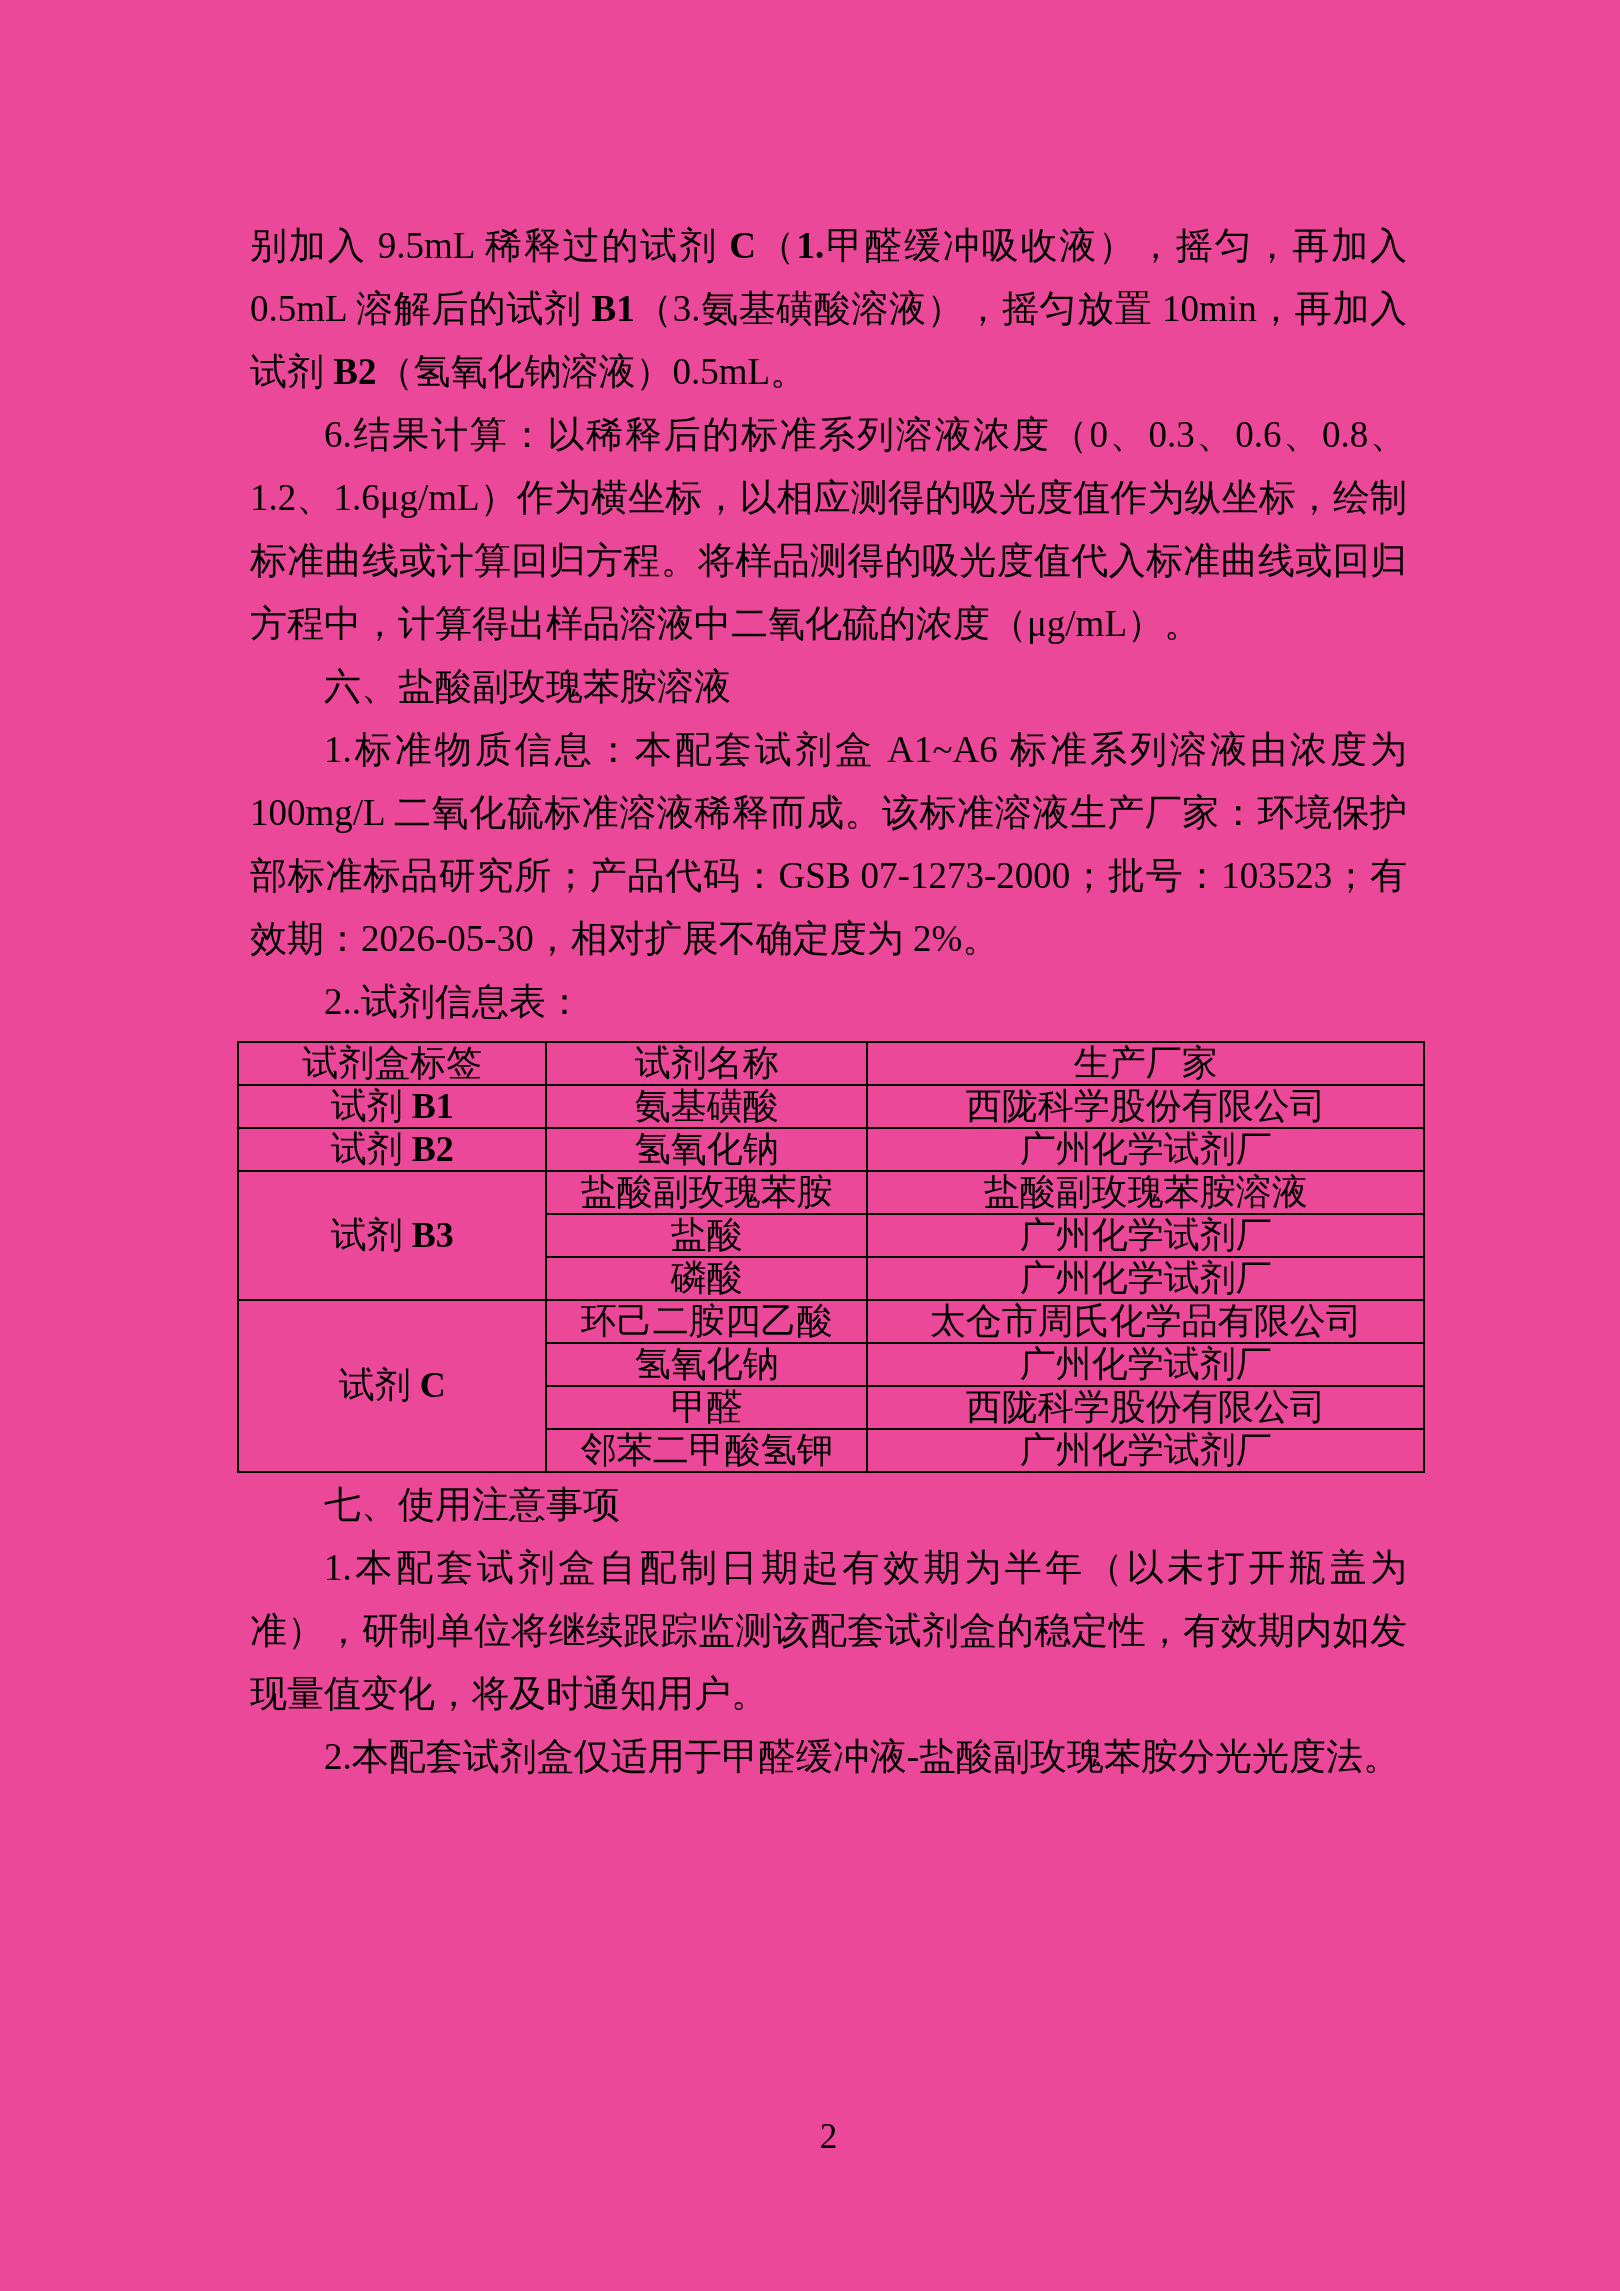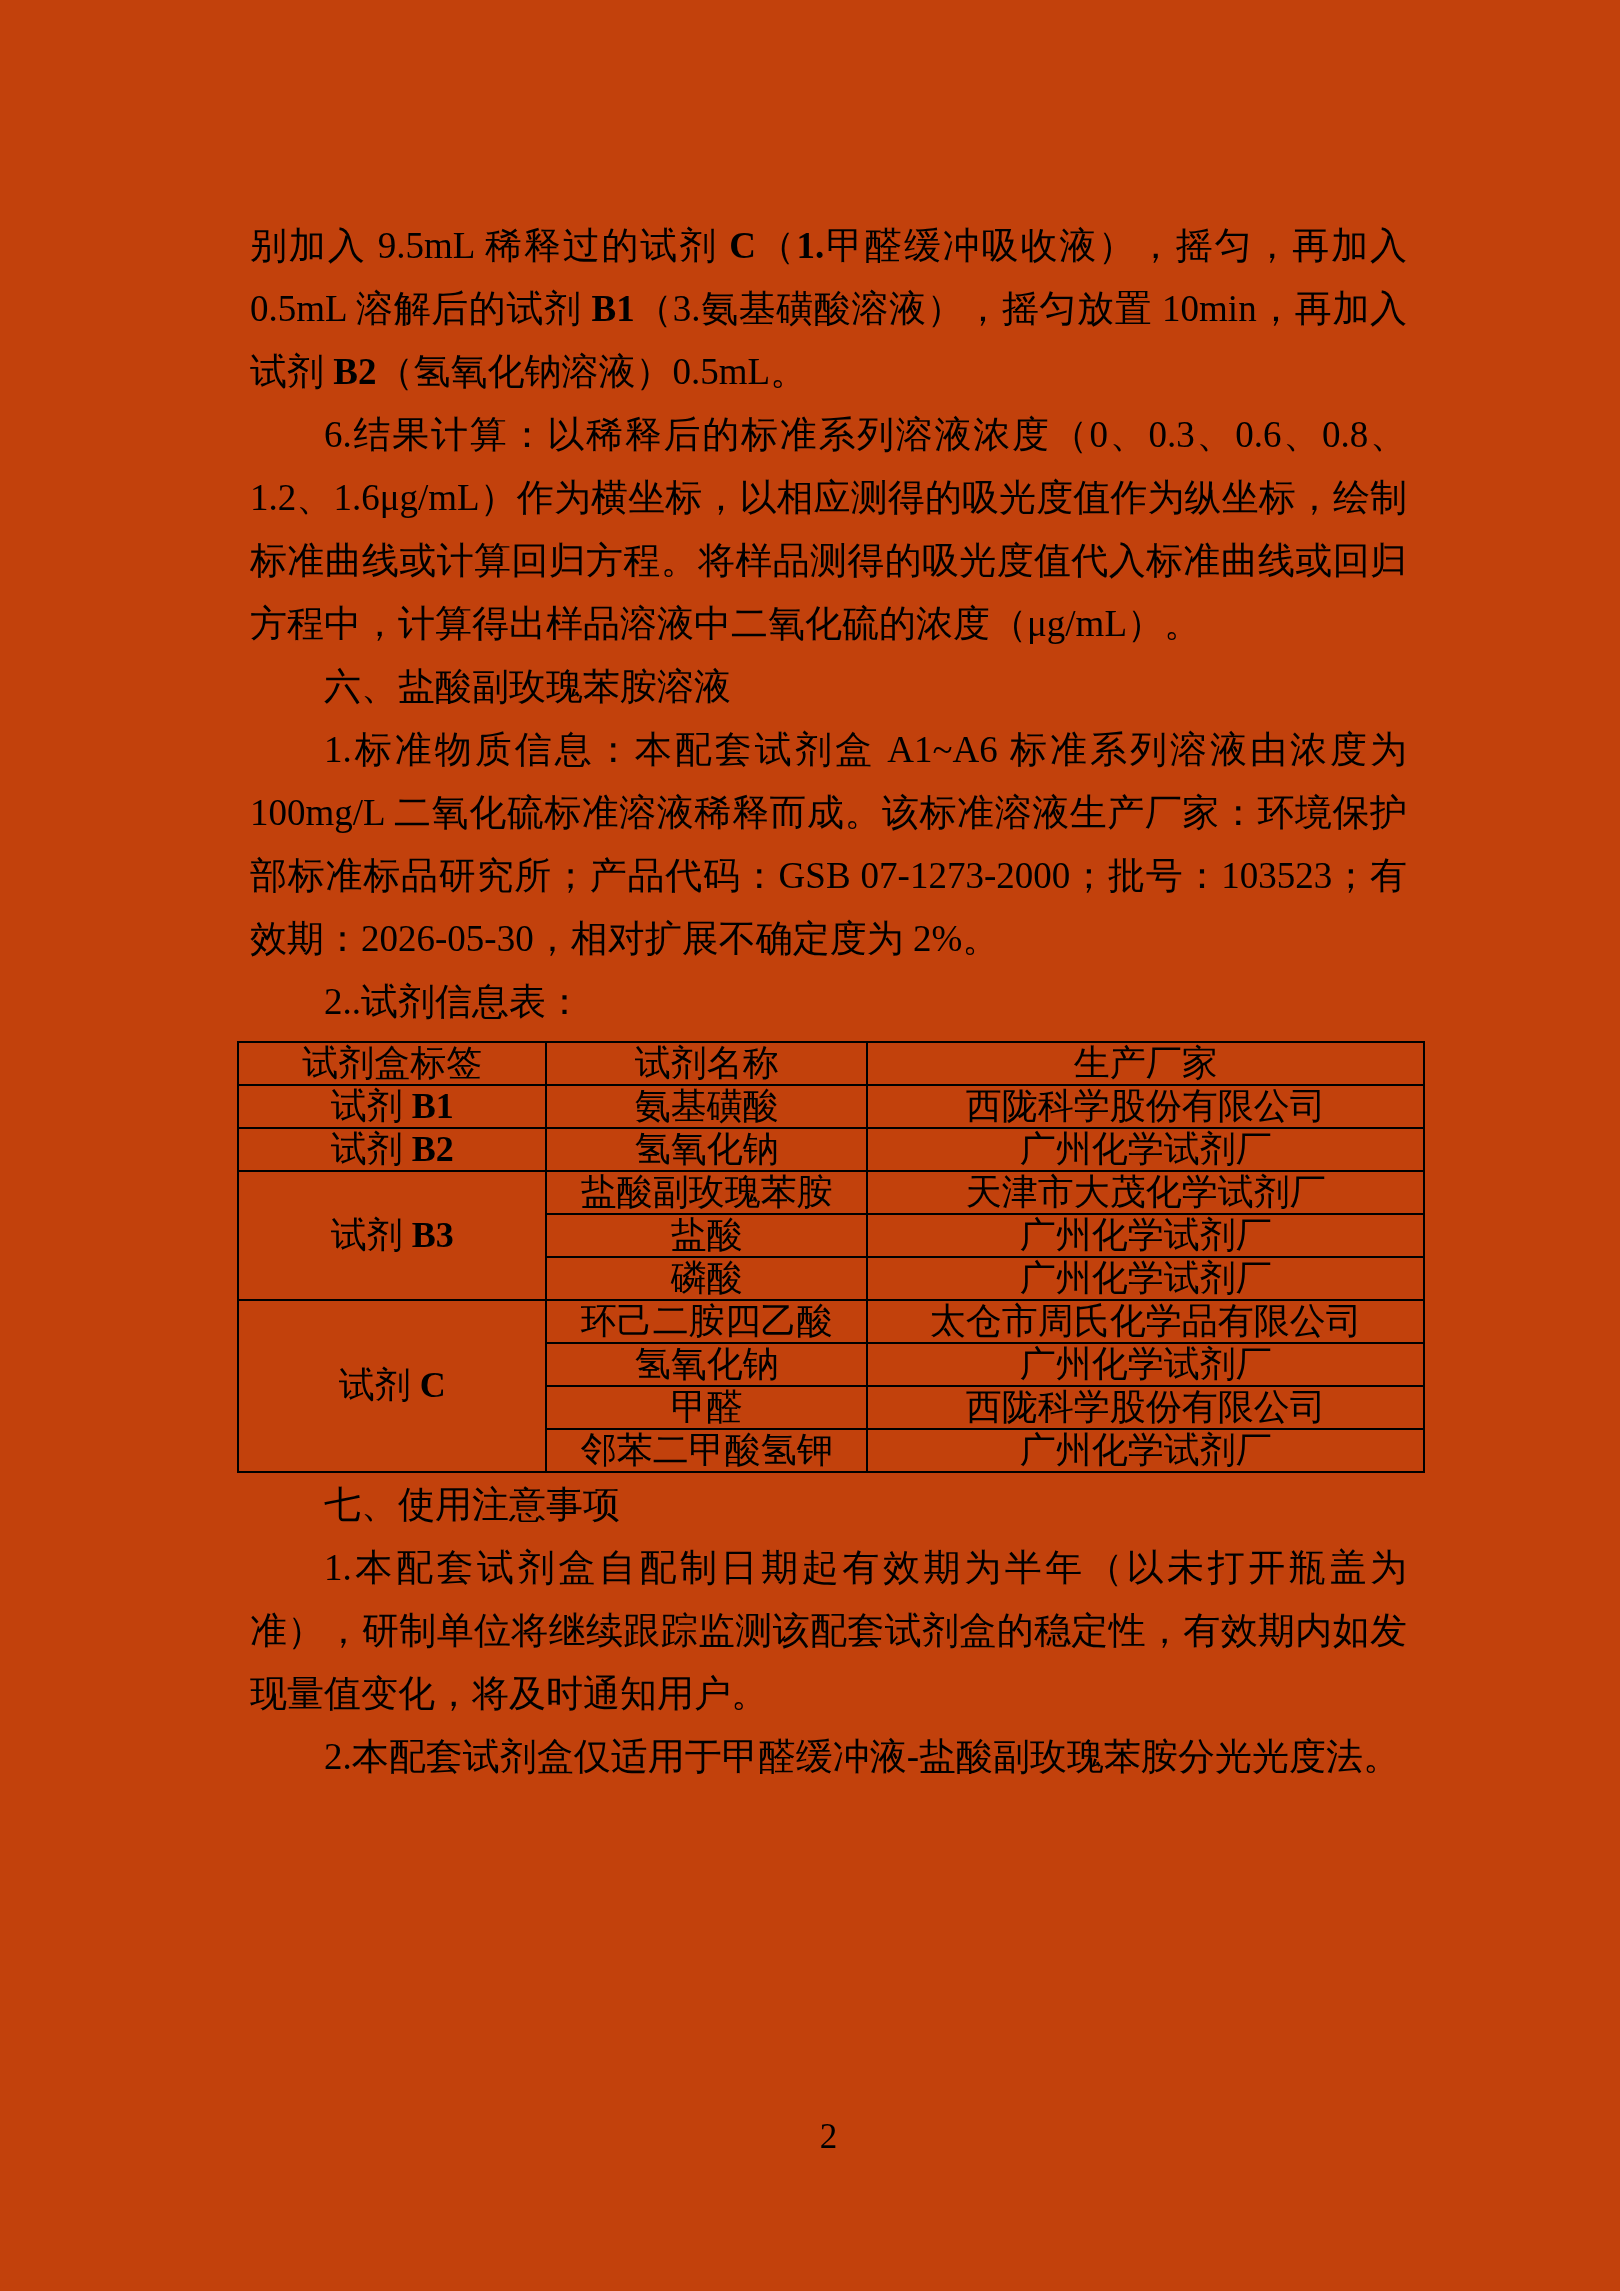--- a/index.html
+++ b/index.html
@@ -1,20 +1,20 @@
 <!DOCTYPE html>
 <html><head>
 <meta charset="utf-8">
 <style>
   html, body { margin: 0; padding: 0; background: #ffffff; }
   .page {
     position: relative;
     width: 1620px;
     height: 2292px;
-    background: #c2410c;
+    background: #ec4899;
     color: #000000;
     font-family: "Liberation Serif", "DejaVu Serif", serif;
     overflow: hidden;
   }
   .content {
     position: absolute;
     left: 250px;
     top: 214px;
     width: 1157px;
     font-size: 37px;
@@ -89,21 +89,21 @@
         <td>西陇科学股份有限公司</td>
       </tr>
       <tr class="group-sep">
         <td><span>试剂 </span><b>B2</b></td>
         <td>氢氧化钠</td>
         <td>广州化学试剂厂</td>
       </tr>
       <tr class="group-sep">
         <td rowspan="3"><span>试剂 </span><b>B3</b></td>
         <td>盐酸副玫瑰苯胺</td>
-        <td>天津市大茂化学试剂厂</td>
+        <td>盐酸副玫瑰苯胺溶液</td>
       </tr>
       <tr>
         <td>盐酸</td>
         <td>广州化学试剂厂</td>
       </tr>
       <tr>
         <td>磷酸</td>
         <td>广州化学试剂厂</td>
       </tr>
       <tr class="group-sep">

